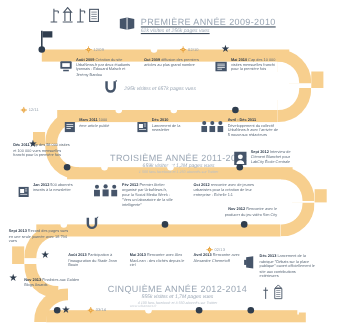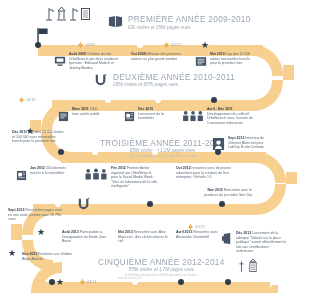--- a/index.html
+++ b/index.html
@@ -99,21 +99,21 @@
     </svg>
   </div>
 
   <div class="flag" style="left:36px;top:27px;">
     <svg width="13" height="18" viewBox="0 0 13 18">
       <path d="M2 1v17" stroke="#2f3d4e" stroke-width="1.4"></path>
       <path d="M2.6 1.5h9v5.5h-9z" fill="#2f3d4e"></path>
     </svg>
   </div>
 
-  <div class="yr" style="left:108px;top:14px;">
+  <div class="yr" style="left:108px;top:14px;text-decoration:underline;">
     <span class="gi">
       <svg width="15" height="15" viewBox="0 0 16 16">
         <path d="M1 3.5 8 2l7 1.5v9L8 14 1 12.5z" fill="#46556a"></path>
         <path d="M8 2v12" stroke="#ffffff" stroke-width=".9"></path>
       </svg>
     </span>
     <span class="txt">
       <span class="title" style="display:block">PREMIÈRE ANNÉE 2009-2010</span>
       <span class="sub" style="display:block">62k visites et 256k pages vues</span>
     </span>
@@ -175,21 +175,20 @@
   </div>
 
   <div class="yr" style="left:95px;top:72px;">
     <span class="gi">
       <svg width="13" height="13" viewBox="0 0 14 14">
         <path d="M2 2v6a4 4 0 0 0 8 0V2" stroke="#46556a" stroke-width="2.4" fill="none"></path>
         <path d="M10.5 1.5l1.8-.6-.6 1.8z" fill="#46556a"></path>
       </svg>
     </span>
     <span class="txt">
-      <span class="title" style="display:block">DEUXIÈME ANNÉE 2010-2011</span>
       <span class="sub" style="display:block">295k visites et 657k pages vues</span>
     </span>
   </div>
 
   <div class="mk gear" style="left:27px;top:100px;">
     <svg width="6" height="6" viewBox="0 0 12 12">
       <circle cx="6" cy="6" r="3.4" fill="#e8a33d"></circle>
         <circle cx="6" cy="6" r="1.3" fill="#f7cf8e"></circle>
       <g fill="#e8a33d">
           <rect x="5.2" y="0" width="1.6" height="3"></rect>

